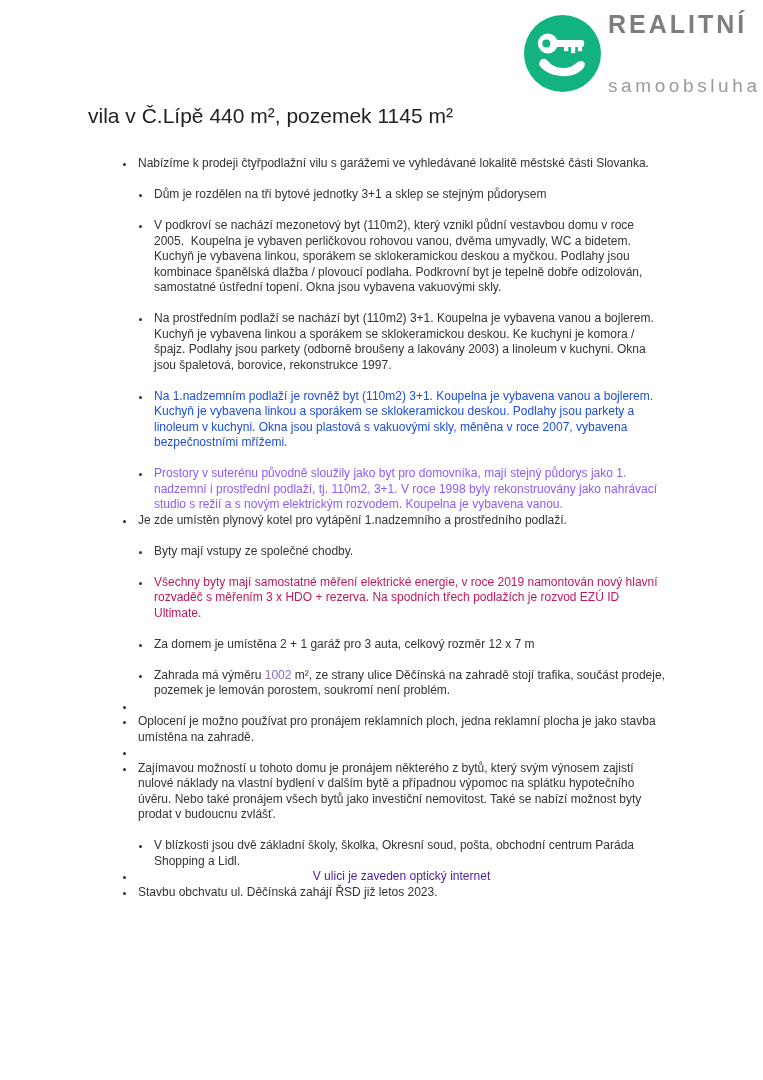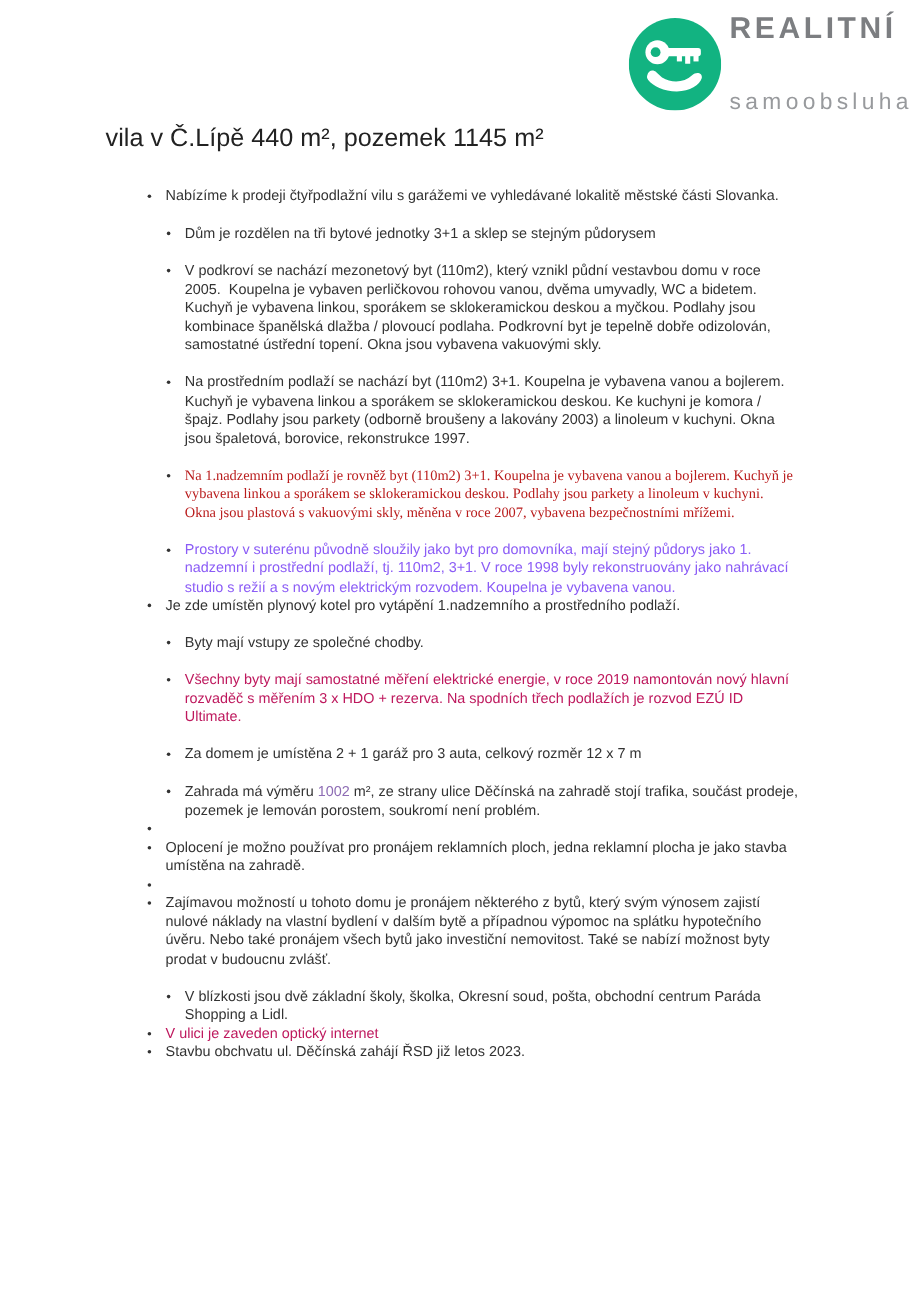--- a/index.html
+++ b/index.html
@@ -106,30 +106,30 @@
   </div>
 
   <h1 class="doc-title">vila v Č.Lípě 440 m², pozemek 1145 m²</h1>
 
   <div class="doc-body">
     <ul class="bullets">
         <li style="color: rgb(51, 51, 51);"><span>Nabízíme k prodeji čtyřpodlažní vilu s garážemi ve vyhledávané lokalitě městské části Slovanka.</span></li>
         <li class="spaced" style="color: rgb(51, 51, 51);"><span>Dům je rozdělen na tři bytové jednotky 3+1 a sklep se stejným půdorysem</span></li>
         <li class="spaced" style="color: rgb(51, 51, 51);"><span>V podkroví se nachází mezonetový byt (110m2), který vznikl půdní vestavbou domu v roce 2005.&nbsp; Koupelna je vybaven perličkovou rohovou vanou, dvěma umyvadly, WC a bidetem. Kuchyň je vybavena linkou, sporákem se sklokeramickou deskou a myčkou. Podlahy jsou kombinace španělská dlažba / plovoucí podlaha. Podkrovní byt je tepelně dobře odizolován, samostatné ústřední topení. Okna jsou vybavena vakuovými skly.</span></li>
         <li class="spaced" style="color: rgb(51, 51, 51);"><span>Na prostředním podlaží se nachází byt (110m2) 3+1. Koupelna je vybavena vanou a bojlerem. Kuchyň je vybavena linkou a sporákem se sklokeramickou deskou. Ke kuchyni je komora / špajz. Podlahy jsou parkety (odborně broušeny a lakovány 2003) a linoleum v kuchyni. Okna jsou špaletová, borovice, rekonstrukce 1997.</span></li>
-        <li class="spaced" style="color: #b91c1c; font-family: Liberation Serif, serif;"><span>Na 1.nadzemním podlaží je rovněž byt (110m2) 3+1. Koupelna je vybavena vanou a bojlerem. Kuchyň je vybavena linkou a sporákem se sklokeramickou deskou. Podlahy jsou parkety a linoleum v kuchyni. Okna jsou plastová s vakuovými skly, měněna v roce 2007, vybavena bezpečnostními mřížemi.</span></li>
+        <li class="spaced" style="color: #1d4ed8;"><span>Na 1.nadzemním podlaží je rovněž byt (110m2) 3+1. Koupelna je vybavena vanou a bojlerem. Kuchyň je vybavena linkou a sporákem se sklokeramickou deskou. Podlahy jsou parkety a linoleum v kuchyni. Okna jsou plastová s vakuovými skly, měněna v roce 2007, vybavena bezpečnostními mřížemi.</span></li>
         <li class="spaced" style="color: #8b5cf6;"><span>Prostory v suterénu původně sloužily jako byt pro domovníka, mají stejný půdorys jako 1. nadzemní i prostřední podlaží, tj. 110m2, 3+1. V roce 1998 byly rekonstruovány jako nahrávací&nbsp; studio s režií a s novým elektrickým rozvodem. Koupelna je vybavena vanou.</span></li>
         <li style="color: rgb(51, 51, 51);"><span>Je zde umístěn plynový kotel pro vytápění 1.nadzemního a prostředního podlaží.</span></li>
         <li class="spaced" style="color: rgb(51, 51, 51);"><span>Byty mají vstupy ze společné chodby.</span></li>
         <li class="spaced" style="color: #be185d;"><span>Všechny byty mají samostatné měření elektrické energie, v roce 2019 namontován nový hlavní rozvaděč s měřením 3 x HDO + rezerva. Na spodních třech podlažích je rozvod EZÚ ID Ultimate.</span></li>
         <li class="spaced" style="color: rgb(51, 51, 51);"><span>Za domem je umístěna 2 + 1 garáž pro 3 auta, celkový rozměr 12 x 7 m</span></li>
         <li class="spaced" style="color: rgb(51, 51, 51);"><span>Zahrada má výměru </span><span style="color: rgb(141, 108, 180);">1002</span><span> m², ze strany ulice Děčínská na zahradě stojí trafika, součást prodeje, pozemek je lemován porostem, soukromí není problém.</span></li>
         <li style="color: rgb(51, 51, 51);"></li>
         <li style="color: rgb(51, 51, 51);"><span>Oplocení je možno používat pro pronájem reklamních ploch, jedna reklamní plocha je jako stavba umístěna na zahradě.</span></li>
         <li style="color: rgb(51, 51, 51);"></li>
         <li style="color: rgb(51, 51, 51);"><span>Zajímavou možností u tohoto domu je pronájem některého z bytů, který svým výnosem zajistí nulové náklady na vlastní bydlení v dalším bytě a případnou výpomoc na splátku hypotečního úvěru. Nebo také pronájem všech bytů jako investiční nemovitost. Také se nabízí možnost byty prodat v budoucnu zvlášť.</span></li>
         <li class="spaced" style="color: rgb(51, 51, 51);"><span>V blízkosti jsou dvě základní školy, školka, Okresní soud, pošta, obchodní centrum Paráda Shopping a Lidl.</span></li>
-        <li style="color: #be185d;"><span>V ulici je zaveden optický internet</span></li>
+        <li style="color: #4c1d95; text-align: center;"><span>V ulici je zaveden optický internet</span></li>
         <li style="color: rgb(51, 51, 51);"><span>Stavbu obchvatu ul. Děčínská zahájí ŘSD již letos 2023.</span></li>
       </ul>
   </div>
 
 </div>
 
 </body></html>

